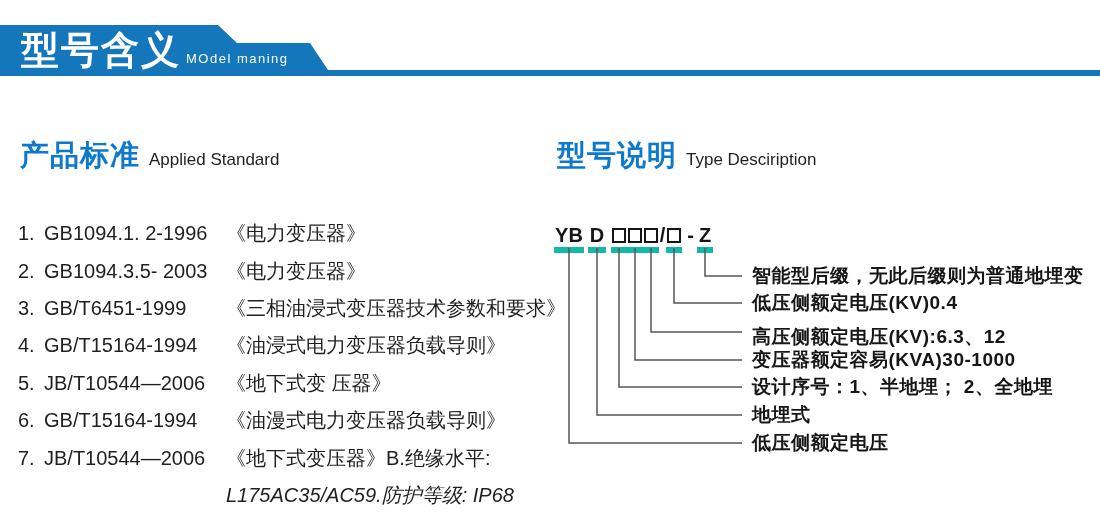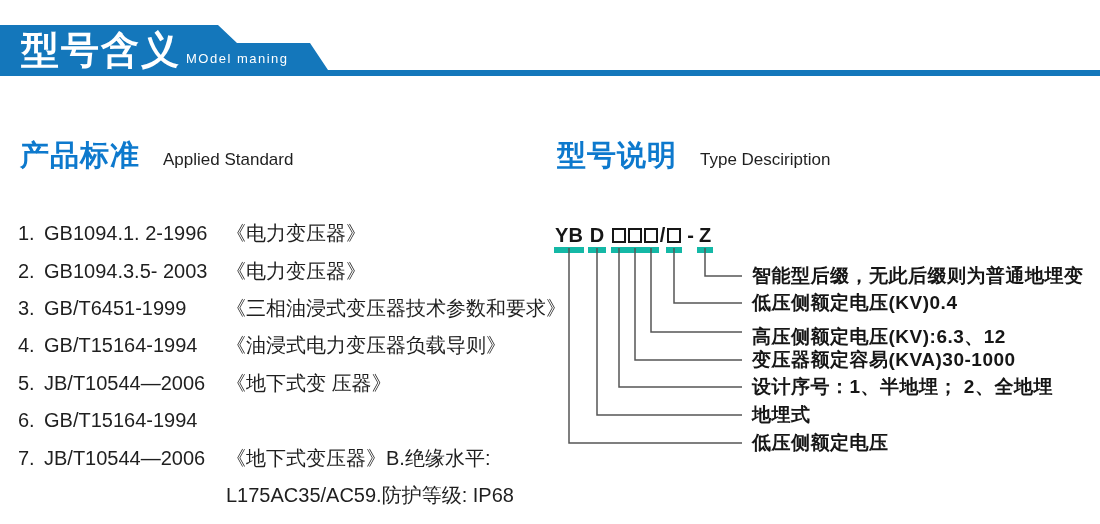--- a/index.html
+++ b/index.html
@@ -12,32 +12,32 @@
   .banner svg{position:absolute;left:0;top:0;}
   .banner-zh{
     position:absolute;left:21px;top:29px;font-size:38px;line-height:42px;
     font-weight:bold;color:#ffffff;letter-spacing:2px;white-space:nowrap;
   }
   .banner-en{
     position:absolute;left:186px;top:50px;font-size:13px;line-height:18px;
     color:#ffffff;letter-spacing:1.5px;white-space:nowrap;
   }
   
-  .sec-head{position:absolute;display:flex;align-items:baseline;gap:23px;white-space:nowrap;}
+  .sec-head{position:absolute;display:flex;align-items:baseline;gap:9px;white-space:nowrap;}
   .sec-head.left-head{left:20px;top:136px;}
   .sec-head.right-head{left:557px;top:136px;}
   .head-zh{font-size:29px;font-weight:bold;color:#0d79cd;letter-spacing:1px;}
   .head-en{font-size:17px;color:#1f1f1f;}
   
   .std-list{position:absolute;left:18px;top:215px;width:530px;}
   .std-row{display:flex;height:37.4px;align-items:center;font-size:20px;white-space:nowrap;}
   .std-num{width:26px;flex:none;}
   .std-code{width:182px;flex:none;}
   .std-title{flex:none;}
-  .std-cont{height:37.4px;display:flex;align-items:center;font-size:20px;margin-left:208px;white-space:nowrap;}
+  .std-cont{height:37.4px;display:flex;align-items:center;font-size:20px;margin-left:208px;white-space:nowrap;font-style:italic;}
   
   .model-line{position:absolute;left:0;top:0;}
   .seg{
     position:absolute;top:220px;height:27px;display:flex;align-items:flex-end;
     justify-content:center;font-size:20px;font-weight:bold;color:#161616;line-height:24px;
   }
   .seg-u{border-bottom:6px solid #14b8a6;}
   .boxglyph{display:inline-block;width:10px;height:11px;border:2px solid #161616;margin-bottom:4px;background:#ffffff;}
   .connector-svg{position:absolute;left:0;top:0;pointer-events:none;}
   .dlabel{
@@ -85,20 +85,21 @@
         <span class="std-title">《油浸式电力变压器负载导则》</span>
       </div>
       <div class="std-row">
         <span class="std-num">5.</span>
         <span class="std-code">JB/T10544—2006</span>
         <span class="std-title">《地下式变 压器》</span>
       </div>
       <div class="std-row">
         <span class="std-num">6.</span>
         <span class="std-code">GB/T15164-1994</span>
+        <span class="std-title">《油漫式电力变压器负载导则》</span>
       </div>
       <div class="std-row">
         <span class="std-num">7.</span>
         <span class="std-code">JB/T10544—2006</span>
         <span class="std-title">《地下式变压器》B.绝缘水平:</span>
       </div>
       <div class="std-cont">L175AC35/AC59.防护等级: IP68</div>
     </div>
 
   <div class="sec-head right-head">

